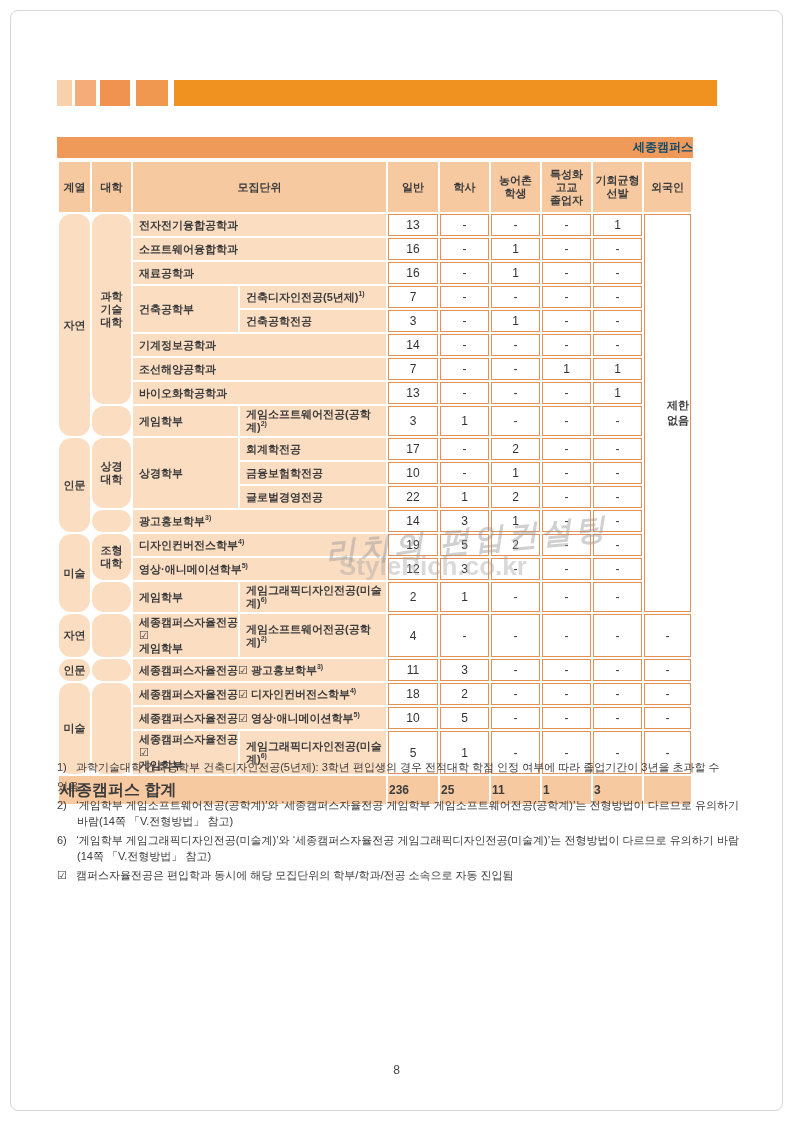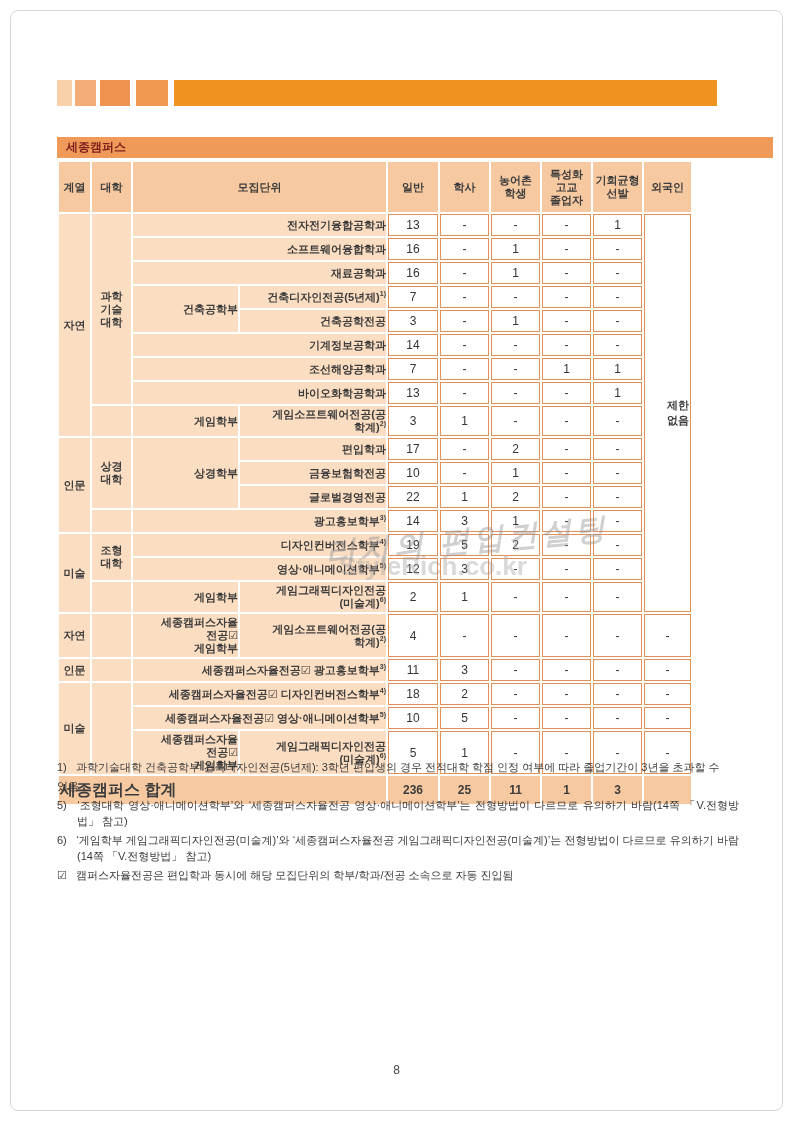--- a/index.html
+++ b/index.html
@@ -9,33 +9,33 @@
   html,body{margin:0;padding:0;background:#fff;}
   .page{position:relative;width:793px;height:1121px;background:#fff;overflow:hidden;
         font-family:"Liberation Sans","DejaVu Sans",sans-serif;color:var(--txt);}
   .page-frame{position:absolute;left:10px;top:10px;right:10px;bottom:10px;
         border:1px solid #d7d7d7;border-radius:8px;pointer-events:none;}
   
   .deco{position:absolute;left:57px;top:80px;height:26px;width:680px;}
   .deco .blk{position:absolute;top:0;height:26px;}
   .deco .bar{position:absolute;top:0;height:26px;left:117px;width:543px;background:var(--bar);}
   
-  .banner{position:absolute;left:57px;top:137px;width:716px;height:21px;background:var(--banner);
-          color:#7f1d1d;font-weight:bold;font-size:12px;line-height:21px;padding-left:9px;box-sizing:border-box;}
+  .banner{position:absolute;left:57px;top:137px;width:636px;height:21px;background:var(--banner);
+          color:#0c4a6e;font-weight:bold;font-size:12px;line-height:21px;padding-left:9px;box-sizing:border-box;text-align:right;}
   
   .tblwrap{position:absolute;left:57px;top:160px;width:636px;}
   table{border-collapse:separate;border-spacing:2px;table-layout:fixed;width:636px;}
   th,td{vertical-align:middle;white-space:pre-line;overflow:hidden;}
   .hd{background:var(--hd);font-size:11px;font-weight:bold;text-align:center;height:48px;line-height:13px;color:var(--txt);}
-  .cat{background:var(--cell);font-size:11px;font-weight:bold;text-align:center;line-height:13px;color:var(--txt);}
-  .name{background:var(--cell);font-size:11px;font-weight:bold;text-align:right;padding:2px 0 2px 24px;line-height:13px;color:var(--txt);}
+  .cat{background:var(--cell);font-size:11px;font-weight:bold;text-align:center;line-height:13px;color:var(--txt);border-radius:12px;}
+  .name{background:var(--cell);font-size:11px;font-weight:bold;text-align:left;padding:2px 0 2px 6px;line-height:13px;color:var(--txt);}
   .num{background:#fff;border:1px solid var(--bd);font-size:12px;text-align:center;color:#333;height:18px;}
   .tall{background:#fff;border:1px solid var(--bd);font-size:11px;font-weight:bold;text-align:right;line-height:15px;color:var(--txt);}
   .tl{background:var(--hd);font-size:16px;font-weight:bold;height:26px;color:var(--txt);}
-  .tn{background:var(--hd);font-size:12px;font-weight:bold;text-align:center;color:var(--txt);}
+  .tn{background:var(--hd);font-size:12px;font-weight:bold;text-align:left;color:var(--txt);}
   sup{font-size:7px;line-height:0;}
   
   .foot{position:absolute;left:57px;top:756px;width:682px;font-size:11px;color:#3a3a3a;}
   .fn{padding-left:20px;text-indent:-20px;text-align:justify;line-height:16px;margin:3px 0;}
   .fnm{display:inline-block;width:16px;text-indent:0;}
   .fnc{text-align:left;line-height:16px;}
   
   .wm{position:absolute;left:325px;top:518px;width:340px;pointer-events:none;z-index:5;}
   .wm-1{font-size:30px;font-weight:bold;font-style:italic;color:rgba(150,150,150,0.45);
         transform:rotate(-5deg);letter-spacing:4px;white-space:nowrap;}
@@ -170,21 +170,21 @@
             <td class="num">1</td>
             <td class="num">-</td>
             <td class="num">-</td>
             <td class="num">-</td>
           </tr>
           <tr>
             <td class="cat" rowspan="4">인문</td>
             <td class="cat" rowspan="3">상경
 대학</td>
             <td class="name" rowspan="3">상경학부</td>
-            <td class="name">편입학과</td>
+            <td class="name">회계학전공</td>
             <td class="num">17</td>
             <td class="num">-</td>
             <td class="num">2</td>
             <td class="num">-</td>
             <td class="num">-</td>
           </tr>
           <tr>
             <td class="name">금융보험학전공</td>
             <td class="num">10</td>
             <td class="num">-</td>
@@ -307,19 +307,19 @@
   </div>
 
   <div class="wm">
     <div class="wm-1">리치의 편입컨설팅</div>
     <div class="wm-2">StyleRich.co.kr</div>
   </div>
 
   <div class="foot">
       <div class="fn"><span class="fnm">1)</span><span> 과학기술대학 건축공학부 건축디자인전공(5년제): 3학년 편입생의 경우 전적대학 학점 인정 여부에 따라 졸업기간이 3년을 초과할 수</span></div>
       <div class="fnc">있음</div>
-      <div class="fn"><span class="fnm">5)</span><span> ‘조형대학 영상·애니메이션학부’와 ‘세종캠퍼스자율전공 영상·애니메이션학부’는 전형방법이 다르므로 유의하기 바람(14쪽 「V.전형방법」 참고)</span></div>
+      <div class="fn"><span class="fnm">2)</span><span> ‘게임학부 게임소프트웨어전공(공학계)’와 ‘세종캠퍼스자율전공 게임학부 게임소프트웨어전공(공학계)’는 전형방법이 다르므로 유의하기 바람(14쪽 「V.전형방법」 참고)</span></div>
       <div class="fn"><span class="fnm">6)</span><span> ‘게임학부 게임그래픽디자인전공(미술계)’와 ‘세종캠퍼스자율전공 게임그래픽디자인전공(미술계)’는 전형방법이 다르므로 유의하기 바람(14쪽 「V.전형방법」 참고)</span></div>
       <div class="fn"><span class="fnm">☑</span><span> 캠퍼스자율전공은 편입학과 동시에 해당 모집단위의 학부/학과/전공 소속으로 자동 진입됨</span></div>
     </div>
 
   <div class="pageno">8</div>
 </div>
 
 </body></html>

